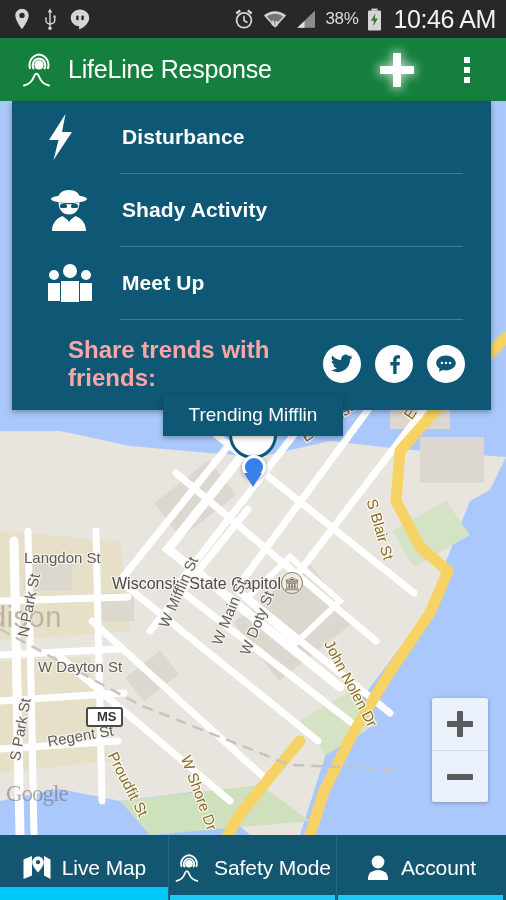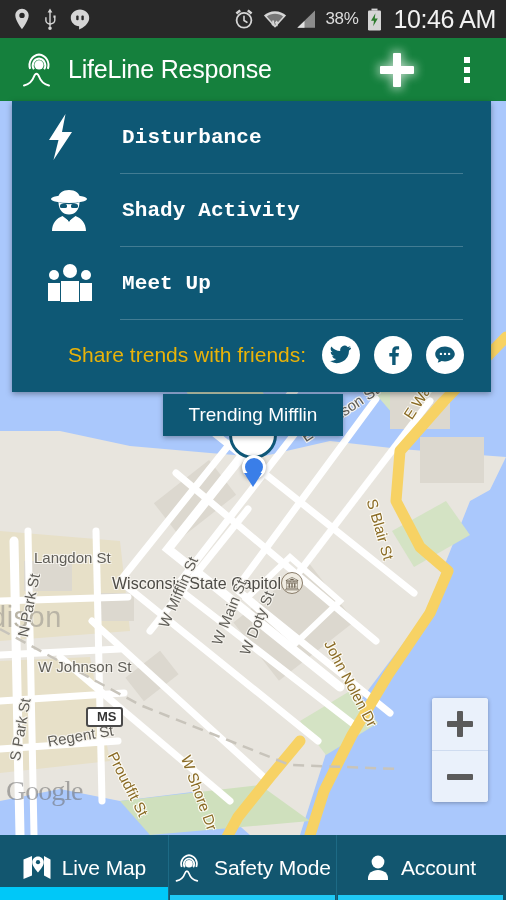--- a/index.html
+++ b/index.html
@@ -92,21 +92,21 @@
     text-shadow: none;
   }
   .map-label.poi { font-size: 16px; color: #4d4b46; }
   .shield {
     position: absolute; background: #fff; border: 2px solid #4a4a4a;
     border-radius: 3px; color: #333; font-size: 13px; font-weight: bold;
     padding: 1px 4px; line-height: 1.1;
   }
   .gmlogo {
     position: absolute; left: 6px; bottom: 28px;
-    font-size: 28px; letter-spacing: -1px;
+    font-size: 23px; letter-spacing: -1px;
     font-family: "Liberation Serif", serif;
     color: rgba(110,110,110,0.55);
     user-select: none;
   }
   
   .user-dot {
     position: absolute; width: 24px; height: 24px; border-radius: 50%;
     background: #3a7ee8; border: 3px solid #ffffff;
     box-shadow: 0 1px 4px rgba(0,0,0,0.35);
   }
@@ -150,39 +150,39 @@
 
   
   .panel {
     position: absolute; top: 101px; left: 12px;
     width: 479px; background: #0e5875;
     box-shadow: 0 2px 6px rgba(0,0,0,0.35);
     padding: 0 0 0 0;
   }
   .panel-row {
     display: flex; align-items: center; height: 72px;
-    padding: 0 26px 0 34px; cursor: pointer; font-family: Liberation Mono, monospace;
+    padding: 0 26px 0 34px; cursor: pointer;
   }
   .panel-row .ico {
     width: 58px; flex: 0 0 58px; display: flex;
     align-items: center; justify-content: flex-start;
   }
   .panel-row .lbl {
     color: #ffffff; font-size: 21px; font-weight: bold;
     letter-spacing: 0.1px; margin-left: 18px;
   }
   .panel-sep {
     height: 1px; background: rgba(255,255,255,0.22);
     margin-left: 108px; margin-right: 28px;
   }
   .share-row {
     display: flex; align-items: center;
     padding: 16px 26px 18px 56px;
   }
-  .share-label { color: #eab308; font-size: 21px; font-weight: 400; }
+  .share-label { color: #fca5a5; font-size: 24px; font-weight: 700; }
   .share-icons { display: flex; align-items: center; gap: 14px; margin-left: 16px; }
   .share-icons .circ {
     width: 38px; height: 38px; border-radius: 50%; background: #fff;
     display: flex; align-items: center; justify-content: center; cursor: pointer;
   }
   .tab-label {
     position: absolute; top: 394px; left: 163px;
     width: 180px; height: 42px; background: #0e5875;
     color: #ffffff; font-size: 19px;
     display: flex; align-items: center; justify-content: center;
@@ -348,25 +348,25 @@
         <path d="M246 498 L290 456 L340 500 L296 542 Z"></path>
       </g>
     </svg>
 
     <div>
       <div class="map-label" style="left:336px; top:282px; transform:rotate(-52deg); transform-origin:0 0;">Gorham</div>
       <div class="map-label" style="left:298px; top:330px; transform:rotate(-34deg); transform-origin:0 0;">E Johnson St</div>
       <div class="map-label hwy" style="left:400px; top:312px; transform:rotate(-57deg); transform-origin:0 0;">E Washington Av</div>
       <div class="map-label hwy" style="left:380px; top:396px; transform:rotate(74deg); transform-origin:0 0;">S Blair St</div>
       <div class="map-label hwy" style="left:336px; top:536px; transform:rotate(62deg); transform-origin:0 0;">John Nolen Dr</div>
-      <div class="map-label" style="left:34px; top:448px;">Langdon St</div>
+      <div class="map-label" style="left:24px; top:448px;">Langdon St</div>
       <div class="map-label poi" style="left:112px; top:474px;">Wisconsin State Capitol</div>
       <div class="map-label city" style="left:-10px; top:500px;">dison</div>
       <div class="map-label" style="left:14px; top:534px; transform:rotate(-79deg); transform-origin:0 0;">N Park St</div>
-      <div class="map-label" style="left:38px; top:557px;">W Johnson St</div>
+      <div class="map-label" style="left:38px; top:557px;">W Dayton St</div>
       <div class="map-label" style="left:155px; top:522px; transform:rotate(-66deg); transform-origin:0 0;">W Mifflin St</div>
       <div class="map-label" style="left:208px; top:540px; transform:rotate(-68deg); transform-origin:0 0;">W Main St</div>
       <div class="map-label" style="left:236px; top:550px; transform:rotate(-68deg); transform-origin:0 0;">W Doty St</div>
       <div class="map-label" style="left:46px; top:632px; transform:rotate(-10deg); transform-origin:0 0;">Regent St</div>
       <div class="map-label hwy" style="left:120px; top:648px; transform:rotate(63deg); transform-origin:0 0;">Proudfit St</div>
       <div class="map-label hwy" style="left:194px; top:652px; transform:rotate(70deg); transform-origin:0 0;">W Shore Dr</div>
       <div class="map-label" style="left:6px; top:658px; transform:rotate(-80deg); transform-origin:0 0;">S Park St</div>
     </div>
 
     <div class="shield" style="left:86px; top:606px;padding-left:9px;">MS</div>

